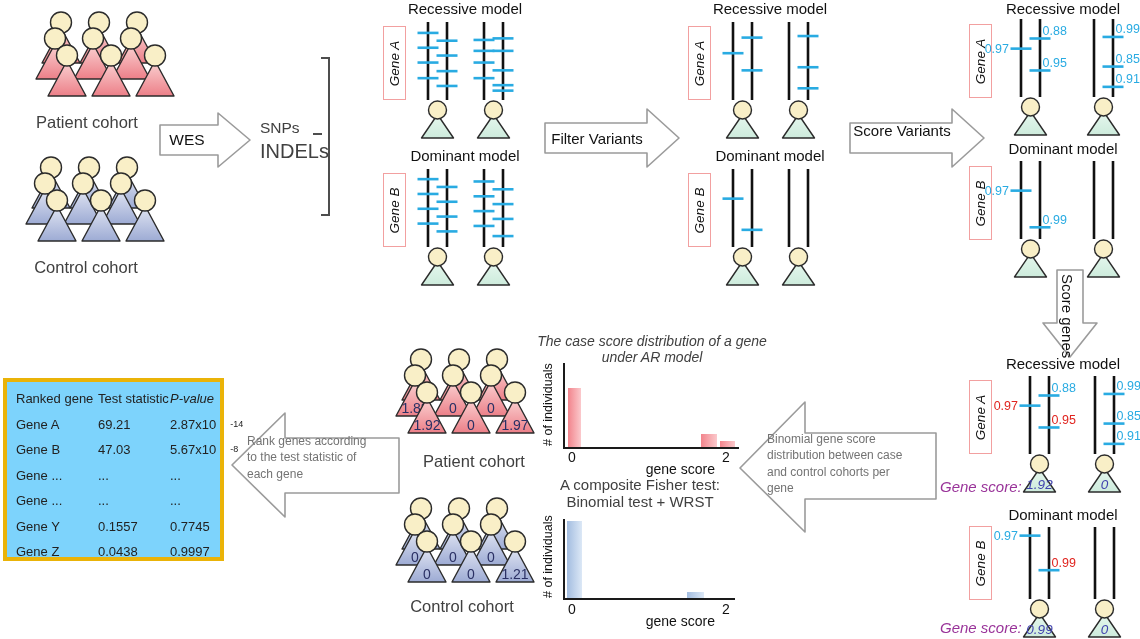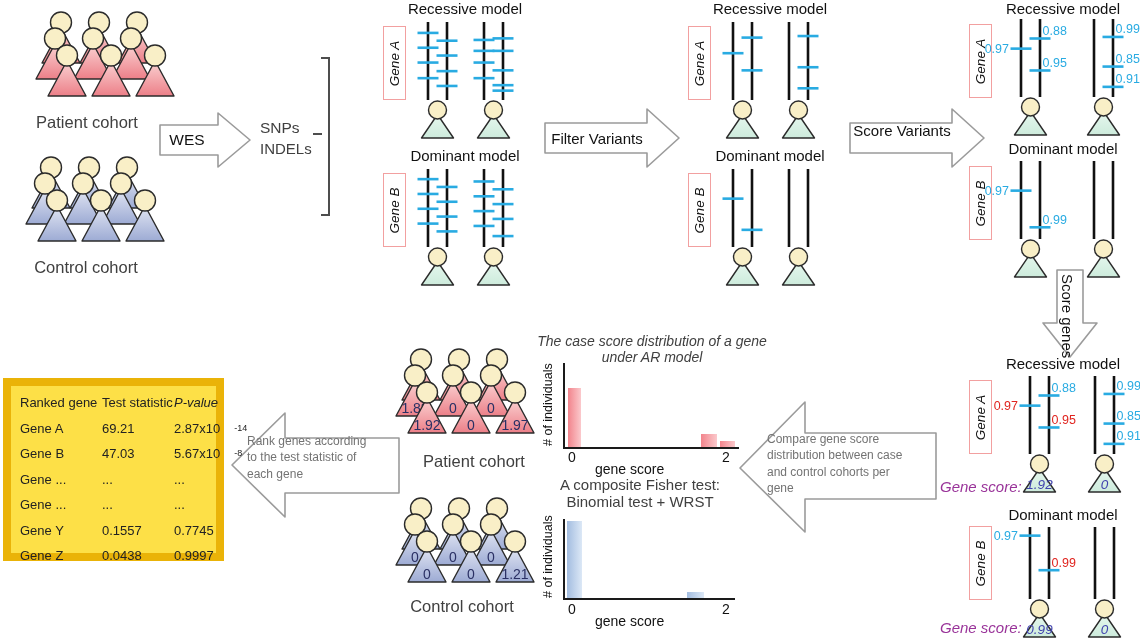--- a/index.html
+++ b/index.html
@@ -19,23 +19,23 @@
   .flow-lines{position:absolute;font-size:12px;line-height:16.4px;color:#737373}
   .plot{position:absolute;border-left:2px solid #1a1a1a;border-bottom:2.5px solid #1a1a1a}
   .bar{position:absolute;bottom:0}
   .b0{background:linear-gradient(to right,#f2848c,#fbc9cc)}
   .b1{background:linear-gradient(to right,#a3bde0,#dce8f6)}
   .ylab{position:absolute;writing-mode:vertical-rl;transform:rotate(180deg);font-size:12.5px;
         color:#111;text-align:center;white-space:nowrap;width:16px}
   .chart-title1{font-style:italic;font-size:14px}
   .chart-title2{font-size:15px}
   .xtick{position:absolute;width:16px;text-align:center;font-size:14px}
-  .xlab{position:absolute;width:120px;text-align:left;font-size:14px}
+  .xlab{position:absolute;width:120px;text-align:right;font-size:14px}
   .table-box{position:absolute;left:3px;top:378px;width:221px;height:183px;
-             border:8px solid #eab308;background:#fde047;box-sizing:border-box}
+             border:4px solid #eab308;background:#7dd3fc;box-sizing:border-box}
   .tgrid{display:grid;grid-template-columns:82px 72px 56px;grid-auto-rows:25.5px;
          padding:4px 0 0 9px;font-size:13px;color:#222}
   .tgrid div{display:flex;align-items:center}
   .tgrid .h3{font-style:italic}
   .tgrid sup{font-size:9px;line-height:9px;margin-left:14px}
   .bracket{position:absolute;left:321px;top:57px;width:7px;height:155px;
            border-top:2px solid #4d4d4d;border-right:2px solid #4d4d4d;border-bottom:2px solid #4d4d4d}
   .bracket-tick{position:absolute;left:313px;top:133px;width:9px;height:2px;background:#4d4d4d}
   .gene-score-lbl{position:absolute;font-style:italic;font-size:15px;color:#993399;width:80px;text-align:right;white-space:nowrap}
 </style>
@@ -137,21 +137,21 @@
     </g>
   </svg>
 <div class="lbl ctr cohort-lbl" style="left:6px;top:258px;width:160px">Control cohort</div>
 
 <svg class="fig" style="left:160px;top:110px" width="92" height="60">
   <polygon points="0,15 58,15 58,3 90,30 58,57 58,45 0,45" fill="#fff" stroke="#9b9b9b" stroke-width="1.6" stroke-linejoin="round"></polygon>
 </svg>
 <div class="arrow-label" style="left:158px;top:121px;width:58px;height:38px;font-size:15.5px">WES</div>
 
 <div class="lbl" style="left:260px;top:119px;font-size:15.5px">SNPs</div>
-<div class="lbl" style="left:260px;top:140px;font-size:15px">INDELs</div>
+<div class="lbl" style="left:260px;top:140px;font-size:20px">INDELs</div>
 <div class="bracket"></div>
 <div class="bracket-tick"></div>
 
 <div class="model-title" style="left:390px;top:0">Recessive model</div>
 <div class="gene-box" style="left:383px;top:26px">
     <span>Gene A</span>
   </div>
 <svg id="blk-p1r" class="fig" style="left:408px;top:18px" width="150" height="122">
     <line x1="20" y1="4" x2="20" y2="82" stroke="#111" stroke-width="2.6"></line>
     <line x1="9.5" y1="14.920000000000002" x2="30.5" y2="14.920000000000002" stroke="#29abe2" stroke-width="2.6"></line>
@@ -387,21 +387,21 @@
       <circle cx="103.5" cy="86" r="9" fill="#f9efc7" stroke="#2b2b2b" stroke-width="1.4"></circle>
     </g>
     <text x="103.5" y="111" text-anchor="middle" font-size="13.5" font-style="italic" fill="#4043ae">0</text>
   </svg>
 <div class="gene-score-lbl" style="left:940px;top:619px">Gene score:</div>
 
 <svg class="fig" style="left:740px;top:399px" width="198" height="136">
   <polygon points="0,69 65,3 65,34 196,34 196,100 65,100 65,133" fill="#fff" stroke="#9b9b9b" stroke-width="1.6" stroke-linejoin="round"></polygon>
 </svg>
 <div class="flow-lines" style="left:767px;top:431px;width:175px">
-  <div>Compare gene score</div>
+  <div>Binomial gene score</div>
   <div>distribution between case</div>
   <div>and control cohorts per</div>
   <div>gene</div>
 </div>
 
 <svg id="crowd-patient-mid" class="fig" style="left:385px;top:347px" width="156" height="104">
     <g>
       <polygon points="36,17.75 17,53 55,53" fill="url(#pgrad)" stroke="#2b2b2b" stroke-width="1.4" stroke-linejoin="round"></polygon>
       <circle cx="36" cy="12.5" r="10.5" fill="#f9efc7" stroke="#2b2b2b" stroke-width="1.4"></circle>
     </g>

